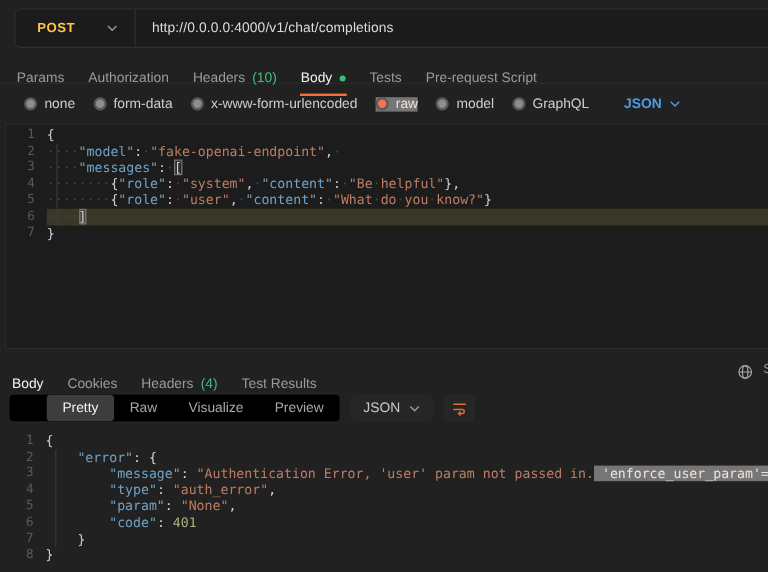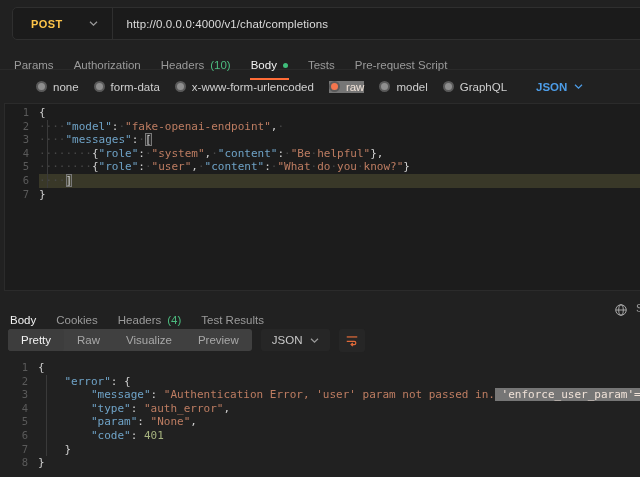--- a/index.html
+++ b/index.html
@@ -35,21 +35,21 @@
   }
   .tab { position:relative; height:100%; display:flex; align-items:center; padding:0 10px; color:#9b9b9b; cursor:pointer; gap:6px;margin-top:20px; }
   .tab .count { color:#4cbb7f; }
   .tab.active { color:#f2f2f2; }
   .tab .dot { width:5px; height:5px; border-radius:50%; background:#3fbe7b; display:inline-block; }
   .tab .underline { position:absolute; left:9px; right:9px; bottom:-1px; height:2px; background:#ff6c37; }
 
   
   .mode-row {
     position:absolute; left:0; right:0; top:70px; height:33px;
-    display:flex; align-items:center; padding-left:36px; font-size:11.5px; color:#cfcfcf;
+    display:flex; align-items:center; padding-left:20px; font-size:11.5px; color:#cfcfcf;
   }
   .mode { display:flex; align-items:center; gap:6px; margin-right:15px; cursor:pointer; }
   .radio { width:11px; height:11px; border-radius:50%; background:#8e8e8e; border:2px solid #5a5a5a; }
   .mode.sel .radio { background:#f4764e; border-color:#5a5a5a; }
   .json-select { display:flex; align-items:center; gap:7px; margin-left:14px; cursor:pointer; }
   .json-select .lang { color:#4d9de8; font-size:11.5px; font-weight:bold; }
   .json-select .chev { stroke:#4d9de8; }
 
   
   .editor { font-family:"DejaVu Sans Mono", monospace; font-size:11px; }
@@ -82,21 +82,21 @@
     display:flex; align-items:center; padding-left:0; font-size:11.5px;
   }
   .resp-right { position:absolute; right:12px; top:0; height:100%; display:flex; align-items:center; gap:10px; }
   .status-frag { position:absolute; left:636px; top:302px; font-size:11px; color:#9b9b9b; }
 
   
   .views-row {
     position:absolute; left:8px; right:0; top:327px; height:26px;
     display:flex; align-items:center; gap:9px;
   }
-  .views-group { display:flex; background:#404040; border-radius:3px; overflow:hidden; }
+  .views-group { display:flex; background:#000000; border-radius:3px; overflow:hidden;padding-left:31px; }
   .view { padding:5px 13px; font-size:11.5px; color:#a8a8a8; cursor:pointer; border-radius:3px; }
   .view.active { background:#3d3d3d; color:#f2f2f2; }
   .resp-json { display:flex; align-items:center; gap:8px; background:#262626; border-radius:3px; padding:5px 11px; cursor:pointer; }
   .resp-json .lang { color:#c9c9c9; font-size:11.5px; }
   .icon-btn { background:#262626; border-radius:3px; width:26px; height:23px; display:flex; align-items:center; justify-content:center; cursor:pointer; }
 </style>
 </head>
 <body>
 
 <div class="app">

